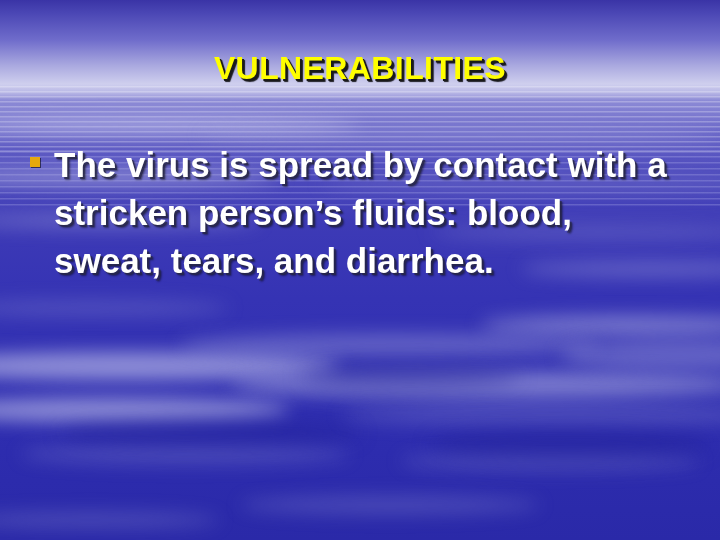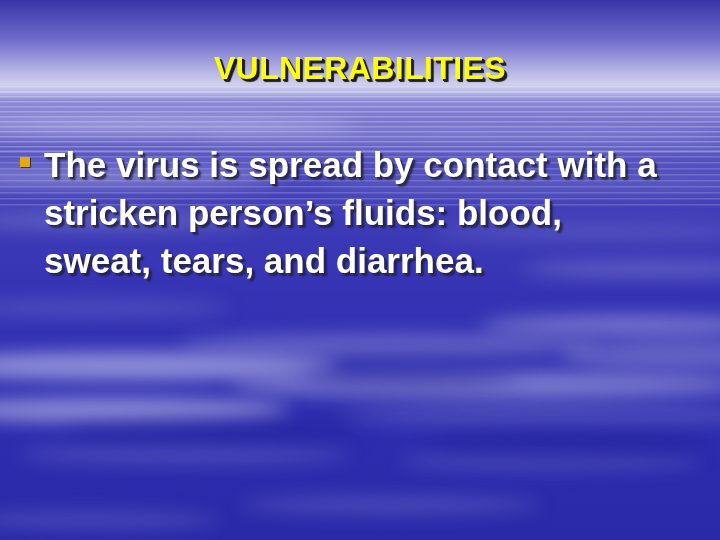--- a/index.html
+++ b/index.html
@@ -96,21 +96,21 @@
     letter-spacing: 0.4px;
     text-shadow:
       2px 2px 0 #1a1a1a,
       3px 3px 1px rgba(0,0,0,0.85);
     white-space: nowrap;
   }
 
   
   #body {
     position: absolute;
-    left: 20px;
+    left: 30px;
     top: 141px;
     width: 650px;
   }
   .bullet-row {
     display: flex;
     align-items: flex-start;
   }
   .bullet-marker {
     flex: 0 0 auto;
     width: 10px;

